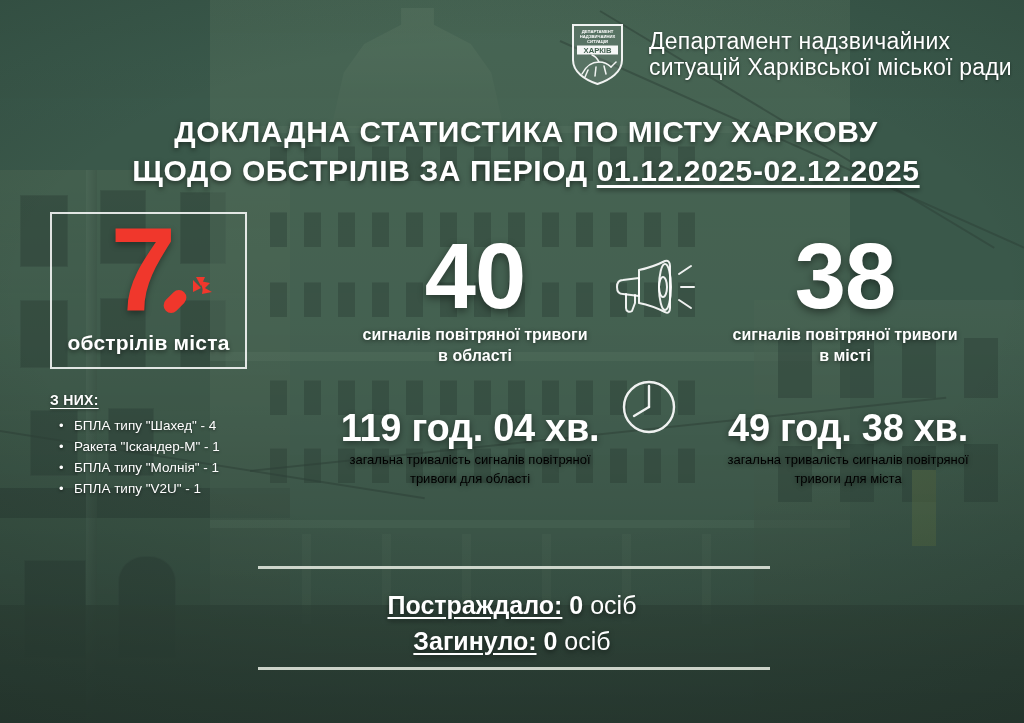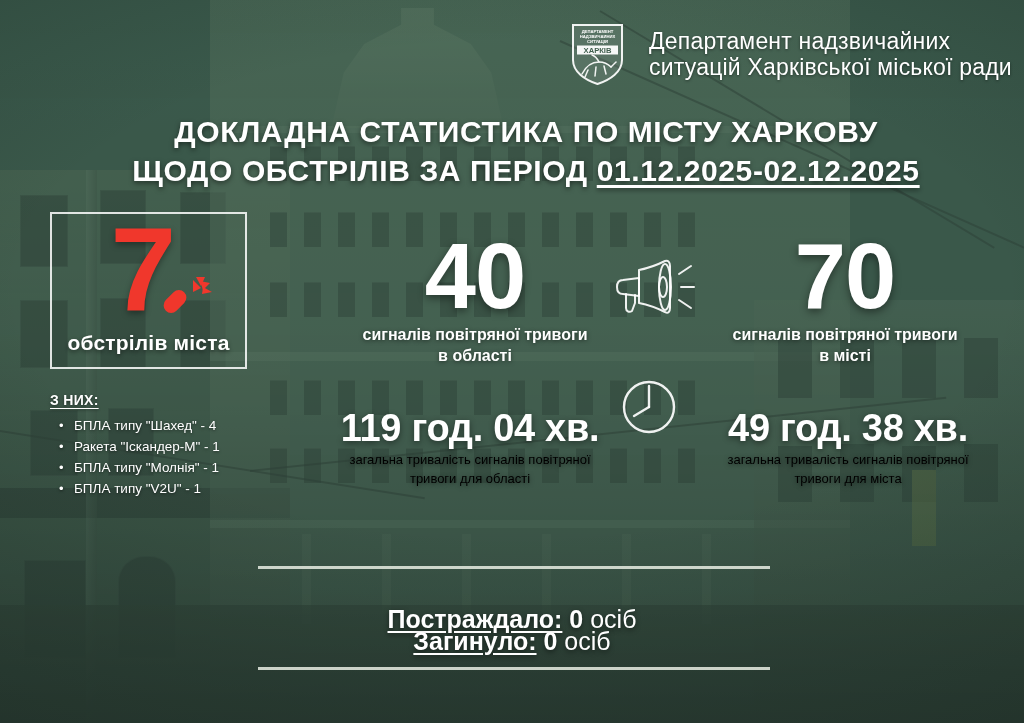--- a/index.html
+++ b/index.html
@@ -157,21 +157,21 @@
   #dur-city{left:678px;top:406px;width:340px;}
 
   
   .rule{position:absolute;left:258px;width:512px;height:3px;background:rgba(226,232,222,.88);}
   #rule-top{top:566px;}
   #rule-bottom{top:667px;}
   .cas{
     position:absolute;left:0;right:0;text-align:center;color:#fff;
     font-size:25px;line-height:34px;text-shadow:0 2px 5px rgba(0,0,0,.5);
   }
-  #cas-injured{top:588px;margin-top:14px;}
+  #cas-injured{top:588px;}
   #cas-killed{top:624px;}
   .cas .lbl{font-weight:700;text-decoration:underline;text-underline-offset:3px;}
   .cas .v{font-weight:700;}
   .cas .u{font-weight:400;}
 </style>
 </head>
 <body>
 
 <div class="poster">
 
@@ -374,21 +374,21 @@
         <ellipse cx="52" cy="31" rx="6" ry="23"></ellipse>
         <ellipse cx="50" cy="31" rx="4" ry="10"></ellipse>
         <path d="M13 38 L13 52 C13 55 16 57 19 55 L22 47 L22 39"></path>
         <path d="M66 18 L78 10"></path>
         <path d="M68 31 L81 31"></path>
         <path d="M66 44 L78 52"></path>
       </g>
     </svg>
 
     <div class="stat" id="stat-city">
-      <div class="num">70</div>
+      <div class="num">38</div>
       <div class="cap">сигналів повітряної тривоги</div>
       <div class="cap">в місті</div>
     </div>
 
     <svg class="clock" viewBox="0 0 58 58" aria-hidden="true">
       <g fill="none" stroke="rgba(255,255,255,.92)" stroke-width="2.4" stroke-linecap="round">
         <circle cx="29" cy="29" r="25"></circle>
         <path d="M29 29 L29 8"></path>
         <path d="M29 29 L14 38"></path>
       </g>

